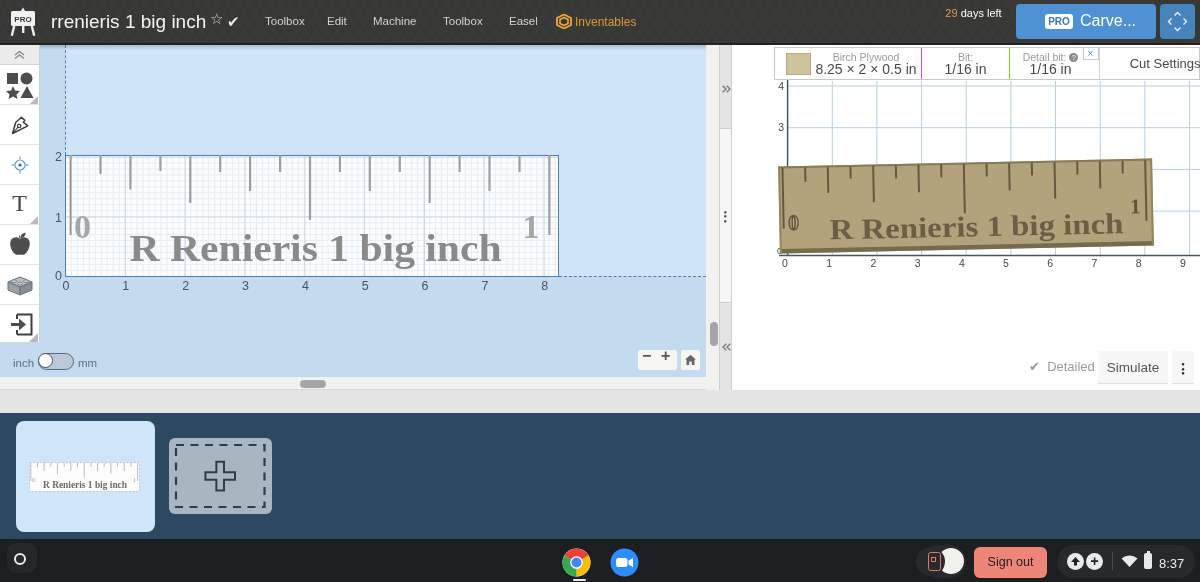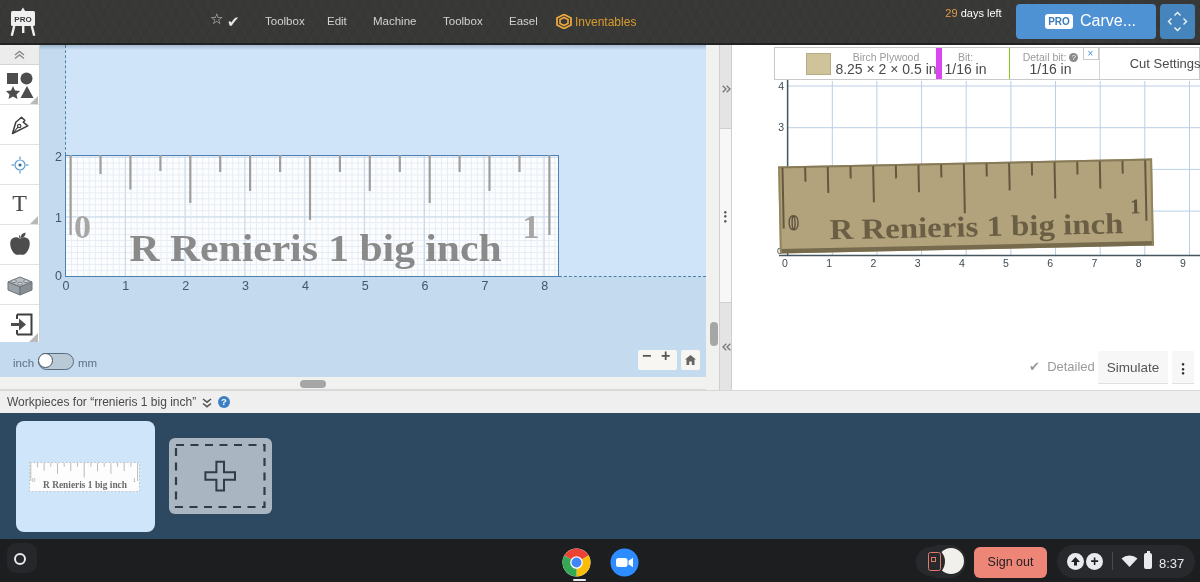--- a/index.html
+++ b/index.html
@@ -16,20 +16,21 @@
     border-bottom:2px solid #222;">
 
     <svg class="abs" style="left:10px;top:7px" width="26" height="30" viewBox="0 0 26 30">
       <polygon points="13,0.5 15.5,4.5 10.5,4.5" fill="#f0f0f0"></polygon>
       <rect x="1" y="4" width="24" height="15" rx="1.5" fill="#f0f0f0"></rect>
       <text x="13" y="15" font-size="8" font-weight="bold" fill="#3a3a3a" text-anchor="middle" font-family="Liberation Sans">PRO</text>
       <rect x="12" y="19" width="2.4" height="7" fill="#f0f0f0"></rect>
       <rect x="3" y="19" width="2.4" height="10" fill="#f0f0f0" transform="rotate(14 4 19)"></rect>
       <rect x="20.6" y="19" width="2.4" height="10" fill="#f0f0f0" transform="rotate(-14 22 19)"></rect>
     </svg>
+    <div class="abs" style="left:51px;top:11px;font-size:19px;color:#f4f4f4;">rrenieris 1 big inch</div>
     <div class="abs" style="left:210px;top:10px;font-size:15px;color:#cfcfcf;">☆</div>
     <div class="abs" style="left:227px;top:13px;font-size:15px;color:#e8e8e8;">✔</div>
     <div class="abs" style="left:265px;top:15px;font-size:11.5px;color:#d2d2d2;">Toolbox</div>
     <div class="abs" style="left:327px;top:15px;font-size:11.5px;color:#d2d2d2;">Edit</div>
     <div class="abs" style="left:373px;top:15px;font-size:11.5px;color:#d2d2d2;">Machine</div>
     <div class="abs" style="left:443px;top:15px;font-size:11.5px;color:#d2d2d2;">Toolbox</div>
     <div class="abs" style="left:509px;top:15px;font-size:11.5px;color:#d2d2d2;">Easel</div>
 
     <svg class="abs" style="left:556px;top:14px" width="16" height="15" viewBox="0 0 16 15">
       <polygon points="8,0.5 15,4 15,11 8,14.5 1,11 1,4" fill="none" stroke="#eda93b" stroke-width="1.8"></polygon>
@@ -211,21 +212,21 @@
           <line x1="391.4" y1="119" x2="391.4" y2="131.9"></line>
           <line x1="414.1" y1="119" x2="414.1" y2="179.6"></line>
         </g>
         <text x="56" y="181" font-family="Liberation Serif" font-weight="bold" font-size="21" fill="none" stroke="#5f5540" stroke-width="1.4">0</text>
         <text x="398" y="172" font-family="Liberation Serif" font-weight="bold" font-size="21" fill="#5f5540">1</text>
         <text x="244" y="191.5" font-family="Liberation Serif" font-weight="bold" font-size="29" fill="#6a5e44" text-anchor="middle" textLength="294" lengthAdjust="spacingAndGlyphs">R Renieris 1 big inch</text>
       </g>
     </svg>
 
     <div class="abs" style="left:41.5px;top:2px;width:426.5px;height:33px;background:#fff;border:1px solid #c9c9c9;">
-      <div class="abs" style="left:0;top:0;width:147px;height:31px;border-right:6px solid #d946ef;margin-left:20px;">
+      <div class="abs" style="left:0;top:0;width:147px;height:31px;border-right:1px solid #d946ef;">
         <div class="abs" style="left:11px;top:5px;width:25px;height:22px;background:#cfc39b;border:1px solid #b7ab85;"></div>
         <div class="abs" style="left:40px;top:3px;width:103px;text-align:center;font-size:10.5px;color:#9b9b9b;">Birch Plywood</div>
         <div class="abs" style="left:40px;top:13px;width:103px;text-align:center;font-size:14px;color:#4a4a4a;white-space:nowrap;">8.25 × 2 × 0.5 in</div>
       </div>
       <div class="abs" style="left:147px;top:0;width:88px;height:31px;border-right:1px solid #84cc16;">
         <div class="abs" style="left:0;top:3px;width:88px;text-align:center;font-size:10.5px;color:#9b9b9b;">Bit:</div>
         <div class="abs" style="left:0;top:13px;width:88px;text-align:center;font-size:14px;color:#4a4a4a;">1/16 in</div>
       </div>
       <div class="abs" style="left:235px;top:0;width:90px;height:31px;border-right:1px solid #d4d4d4;">
         <div class="abs" style="left:0;top:3px;width:82px;text-align:center;font-size:10.5px;color:#9b9b9b;">Detail bit: <span style="display:inline-block;width:9px;height:9px;border-radius:50%;background:#8a8a8a;color:#fff;font-size:7.5px;line-height:9px;text-align:center;vertical-align:1px;">?</span></div>
@@ -235,28 +236,20 @@
       <div class="abs" style="left:325px;top:0;width:101px;height:31px;">
         <div class="abs" style="left:0;top:8px;width:101px;text-align:right;font-size:13px;color:#4a4a4a;">Cut Settings</div>
       </div>
     </div>
 
     <div class="abs" style="left:297px;top:314px;font-size:13px;color:#9b9b9b;"><span style="color:#999;">✔</span>&nbsp; Detailed</div>
     <div class="abs" style="left:366px;top:306px;width:70px;height:33px;background:#f7f7f7;border-bottom:1px solid #e0e0e0;text-align:center;line-height:33px;font-size:13.5px;color:#555;">Simulate</div>
     <div class="abs" style="left:440px;top:306px;width:22px;height:33px;background:#f7f7f7;border-bottom:1px solid #e0e0e0;color:#2b2b2b;font-size:6px;line-height:4.6px;text-align:center;padding-top:11px;">●<br>●<br>●</div>
   </div>
 
-  <div class="abs" style="left:0;top:390px;width:1200px;height:23px;background:#efeff0;border-top:1px solid #d8d8d8;">
-    <div class="abs" style="left:7px;top:4px;font-size:12px;color:#4a4a4a;">Workpieces for “rrenieris 1 big inch”</div>
-    <svg class="abs" style="left:201px;top:7px" width="12" height="11" viewBox="0 0 12 11">
-      <path d="M2 1 L6 4.2 L10 1" fill="none" stroke="#555" stroke-width="1.6"></path>
-      <path d="M2 5.5 L6 8.7 L10 5.5" fill="none" stroke="#555" stroke-width="1.6"></path>
-    </svg>
-    <div class="abs" style="left:218px;top:5px;width:12px;height:12px;border-radius:50%;background:#3b7fc4;color:#fff;font-size:9.5px;font-weight:bold;text-align:center;line-height:12px;">?</div>
-  </div>
   <div class="abs" style="left:0;top:413px;width:1200px;height:126px;background:#2d4962;">
 
     <div class="abs" style="left:16px;top:7.5px;width:138.5px;height:111px;background:#cfe5f9;border-radius:8px;">
       <svg class="abs" style="left:12px;top:40px" width="113" height="33" viewBox="0 0 113 33">
         <rect x="1.5" y="1.5" width="110" height="29" fill="#fdfdfe" stroke="#b5bec7" stroke-width="0.8" stroke-dasharray="2 1.6"></rect>
         <g stroke="#9e9e9e" stroke-width="0.7">
           <line x1="2.8" y1="2" x2="2.8" y2="20"></line>
             <line x1="9.5" y1="2" x2="9.5" y2="6.3"></line>
           <line x1="16.1" y1="2" x2="16.1" y2="9.8"></line>
             <line x1="22.8" y1="2" x2="22.8" y2="5.6"></line>

